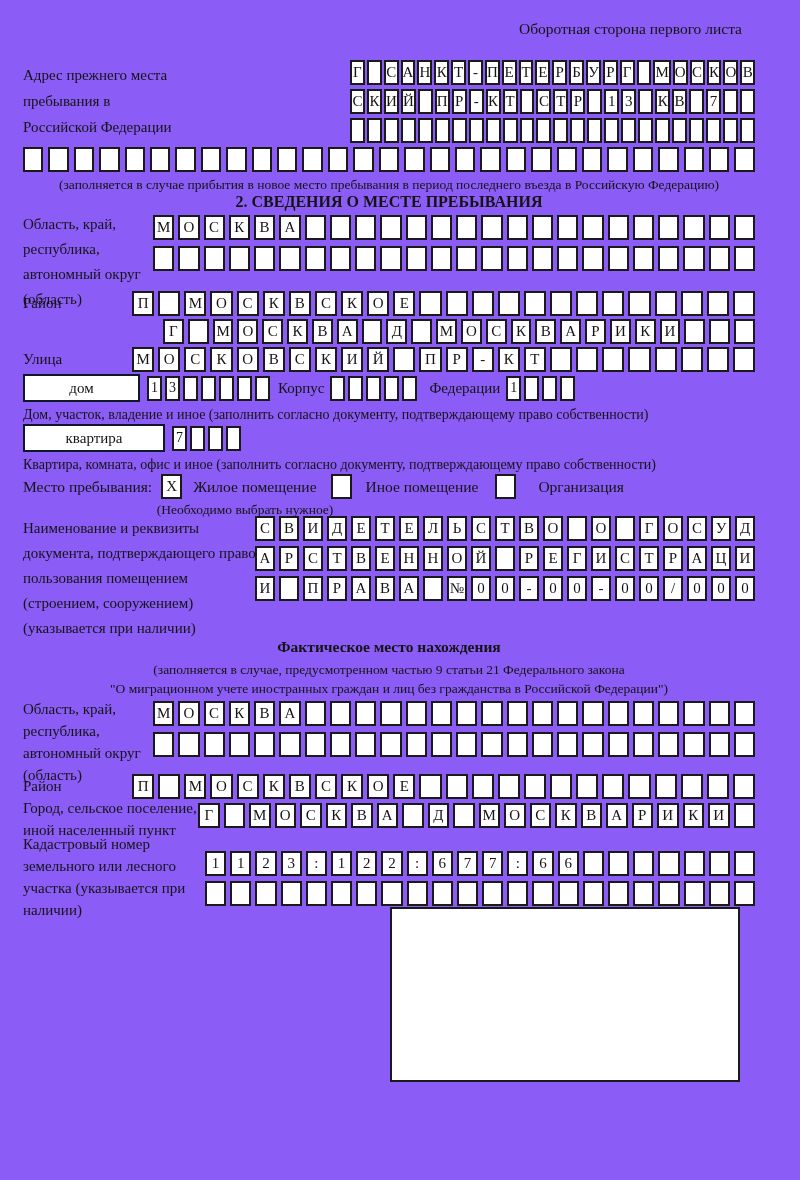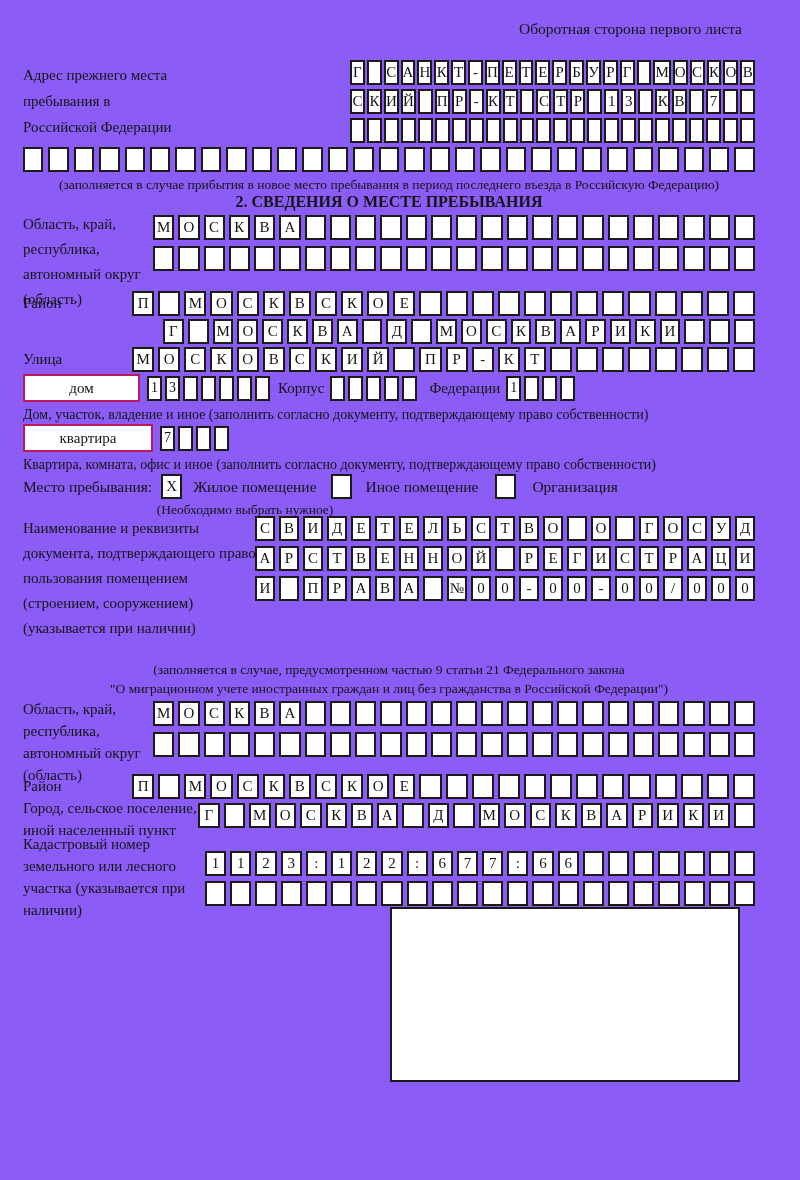--- a/index.html
+++ b/index.html
@@ -32,21 +32,21 @@
   .label { position: absolute; font-size: 15px; line-height: 25px; }
   .small-lh { line-height: 22px; }
   .note {
     position: absolute;
     font-size: 13.5px;
     line-height: 18px;
   }
   .center { text-align: center; }
   .widebox {
     position: absolute;
-    border: 2px solid #be185d;
+    border: 2px solid #0f172a;
     height: 28px;
     display: flex;
     align-items: center;
     justify-content: center;
     font-size: 15px;
     background: #fff;
   }
   .inline-cells { display: flex; gap: 3px; }
   .inline-cells .cell { flex: none; width: 15px; height: 25px; font-size: 14px; }
   .stay-row {
@@ -357,38 +357,38 @@
     <div class="inline-cells" style="margin-left:6px;">
         <span class="cell">1</span>
         <span class="cell"></span>
         <span class="cell"></span>
         <span class="cell"></span>
       </div>
   </div>
   <div class="note" style="left:23px; top:406px; font-size:14px;">Дом, участок, владение и иное (заполнить согласно документу, подтверждающему право собственности)</div>
 
   <div class="abs" style="left:23px; top:424px; display:flex; align-items:center;">
-    <div class="widebox" style="position:static; width:130px;">квартира</div>
+    <div class="widebox" style="position:static; width:142px;">квартира</div>
     <div class="inline-cells" style="margin-left:7px;">
         <span class="cell">7</span>
         <span class="cell"></span>
         <span class="cell"></span>
         <span class="cell"></span>
       </div>
   </div>
   <div class="note" style="left:23px; top:456px; font-size:14px;">Квартира, комната, офис и иное (заполнить согласно документу, подтверждающему право собственности)</div>
 
   <div class="stay-row" style="left:23px; top:474px;">
     <span>Место пребывания:</span>
     <span class="chk" style="margin-left:9px;">X</span>
     <span style="margin-left:11px;">Жилое помещение</span>
     <span class="chk" style="margin-left:14px;"></span>
     <span style="margin-left:14px;">Иное помещение</span>
     <span class="chk" style="margin-left:17px;"></span>
-    <span style="margin-left:16px;">Организация</span>
+    <span style="margin-left:22px;">Организация</span>
   </div>
   <div class="note center" style="left:120px; top:501px; width:250px;">(Необходимо выбрать нужное)</div>
 
   <div class="label" style="left:23px; top:516px; width:235px;">Наименование и реквизиты документа, подтверждающего право пользования помещением (строением, сооружением) (указывается при наличии)</div>
   <div class="cellrow" style="left:255px; right:45px; top:516px;">
       <span class="cell">С</span>
       <span class="cell">В</span>
       <span class="cell">И</span>
       <span class="cell">Д</span>
       <span class="cell">Е</span>
@@ -449,20 +449,21 @@
       <span class="cell">0</span>
       <span class="cell">-</span>
       <span class="cell">0</span>
       <span class="cell">0</span>
       <span class="cell">/</span>
       <span class="cell">0</span>
       <span class="cell">0</span>
       <span class="cell">0</span>
     </div>
 
+  <div class="title" style="top:638px; font-size:15.5px;">Фактическое место нахождения</div>
   <div class="note center" style="left:23px; right:45px; top:661px;">(заполняется в случае, предусмотренном частью 9 статьи 21 Федерального закона</div>
   <div class="note center" style="left:23px; right:45px; top:680px;">"О миграционном учете иностранных граждан и лиц без гражданства в Российской Федерации")</div>
 
   <div class="label small-lh" style="left:23px; top:698px; width:135px;">Область, край, республика, автономный округ (область)</div>
   <div class="cellrow" style="left:153px; right:45px; top:701px;">
       <span class="cell">М</span>
       <span class="cell">О</span>
       <span class="cell">С</span>
       <span class="cell">К</span>
       <span class="cell">В</span>

